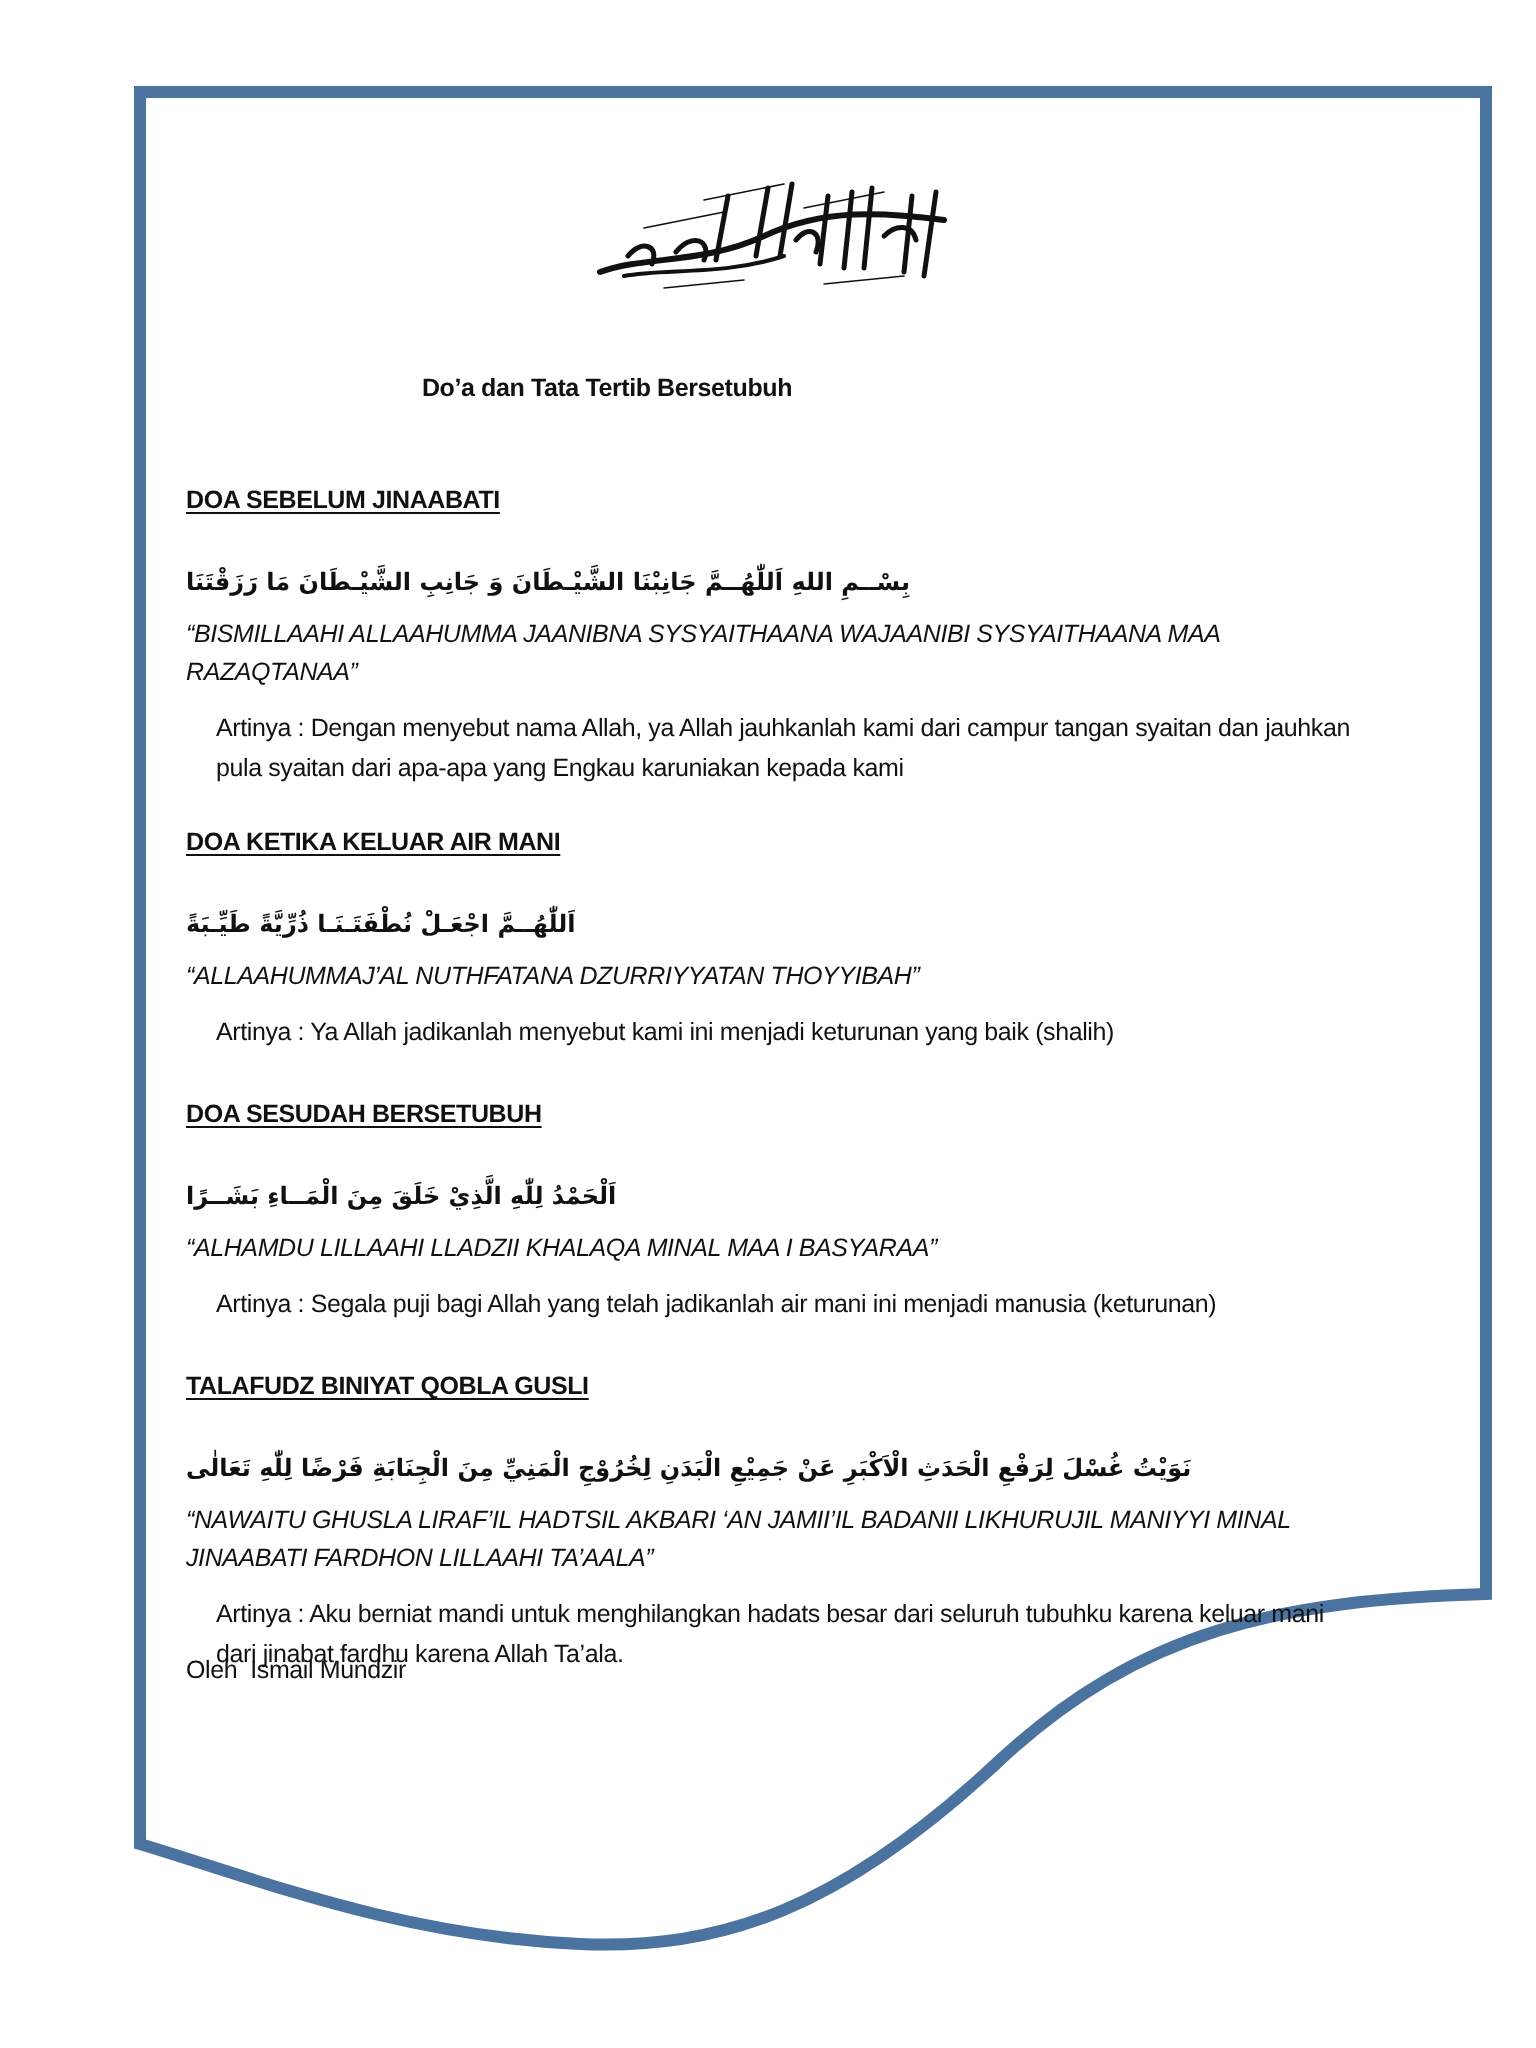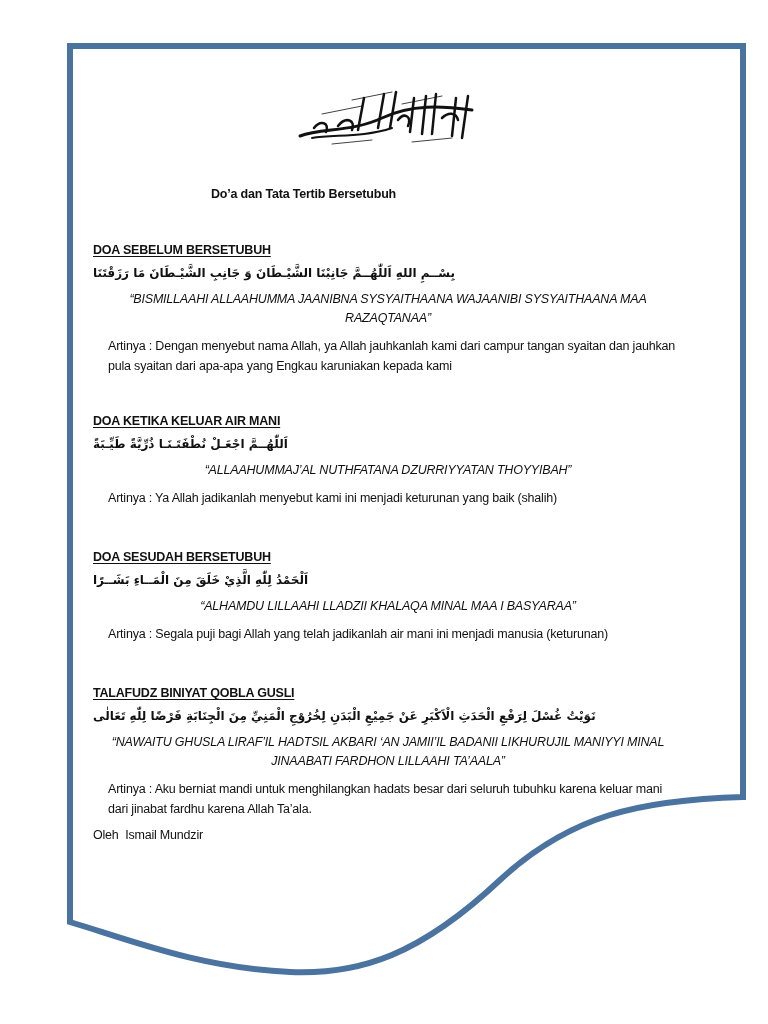--- a/index.html
+++ b/index.html
@@ -54,35 +54,34 @@
       margin: 0;
       line-height: 16px;
     }
     .arabic {
       direction: rtl;
       text-align: left;
       unicode-bidi: plaintext;
       font-family: "DejaVu Sans", sans-serif;
       font-size: 12px;
       font-weight: bold;
-      margin-top: 6px;
+      margin-top: 24px;
       line-height: 18px;
       white-space: nowrap;
       display: inline-block;
     }
     .arabic-wrap {
       text-align: left;
     }
     .translit {
       font-style: italic;
       font-size: 12.5px;
       margin-top: 8px;
       line-height: 19px;
       letter-spacing: -0.2px;
-      text-align: center;
     }
     .meaning {
       font-size: 12.5px;
       margin-top: 8px;
       line-height: 20px;
       letter-spacing: -0.2px;
       margin-left: 15px;
     }
     .author {
       position: absolute;
@@ -122,21 +121,21 @@
       <path d="M30 26 L 70 18" stroke-width="0.8"></path>
       <path d="M40 56 L 80 52" stroke-width="0.8"></path>
       <path d="M120 54 L 160 50" stroke-width="0.8"></path>
     </g>
   </svg>
 </div>
 
 <div class="doc-title">Do’a dan Tata Tertib Bersetubuh</div>
 
 <div class="section" style="top: 242px;">
-  <div class="heading">DOA SEBELUM BERSETUBUH</div>
+  <div class="heading">DOA SEBELUM JINAABATI</div>
   <div class="arabic-wrap"><span class="arabic" dir="rtl">بِسْــمِ اللهِ اَللّٰهُــمَّ جَانِبْنَا الشَّيْـطَانَ وَ جَانِبِ الشَّيْـطَانَ مَا رَزَقْتَنَا</span></div>
   <div class="translit">“BISMILLAAHI ALLAAHUMMA JAANIBNA SYSYAITHAANA WAJAANIBI SYSYAITHAANA MAA RAZAQTANAA”</div>
   <div class="meaning">Artinya : Dengan menyebut nama Allah, ya Allah jauhkanlah kami dari campur tangan syaitan dan jauhkan pula syaitan dari apa-apa yang Engkau karuniakan kepada kami</div>
 </div>
 
 <div class="section" style="top: 413px;">
   <div class="heading">DOA KETIKA KELUAR AIR MANI</div>
   <div class="arabic-wrap"><span class="arabic" dir="rtl">اَللّٰهُــمَّ اجْعَـلْ نُطْفَتَـنَـا ذُرِّيَّةً طَيِّـبَةً</span></div>
   <div class="translit">“ALLAAHUMMAJ’AL NUTHFATANA DZURRIYYATAN THOYYIBAH”</div>
   <div class="meaning">Artinya : Ya Allah jadikanlah menyebut kami ini menjadi keturunan yang baik (shalih)</div>

